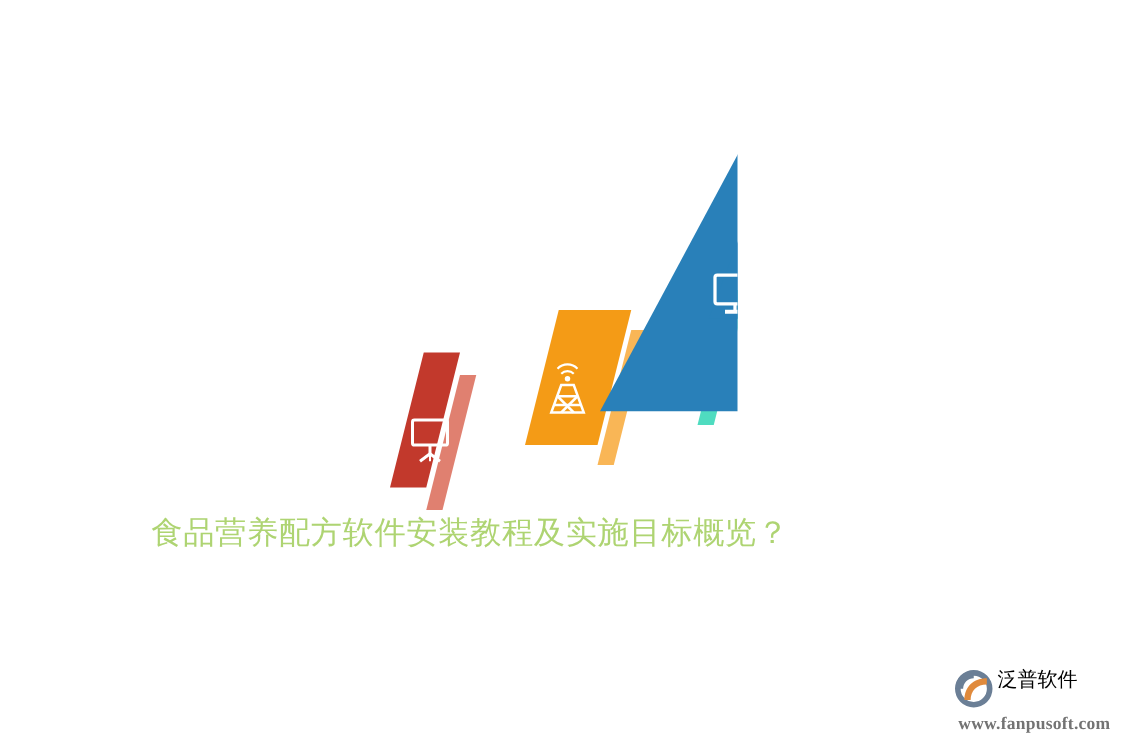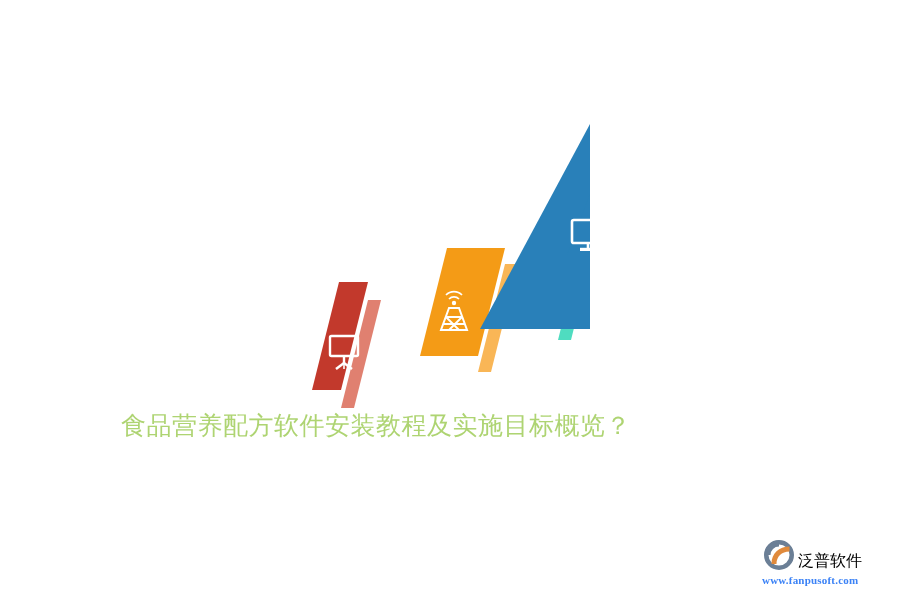--- a/index.html
+++ b/index.html
@@ -56,42 +56,42 @@
   
   #brand-watermark {
     position: absolute;
     left: 762px;
     top: 534px;
     width: 132px;
     height: 58px;
   }
   #brand-row {
     display: flex;
-    align-items: flex-end;
+    align-items: flex-start;
     height: 38px;
   }
   #brand-mark {
     width: 34px;
     height: 34px;
     flex: 0 0 34px;
     margin-right: 2px;
   }
   #brand-mark svg {
     display: block;
     width: 34px;
     height: 34px;
   }
   #brand-url {
     margin-top: -1px;
-    text-align: left;
+    text-align: center;
     padding-right: 1px;
-    font-size: 11px;
+    font-size: 14px;
     line-height: 18px;
     font-weight: bold;
-    color: #3b82f6;
+    color: #737373;
     font-family: "Liberation Serif", "DejaVu Serif", serif;
     letter-spacing: 0.2px;
     white-space: nowrap;
   }
 </style>
 </head>
 <body>
 
 <div id="stage">
 

